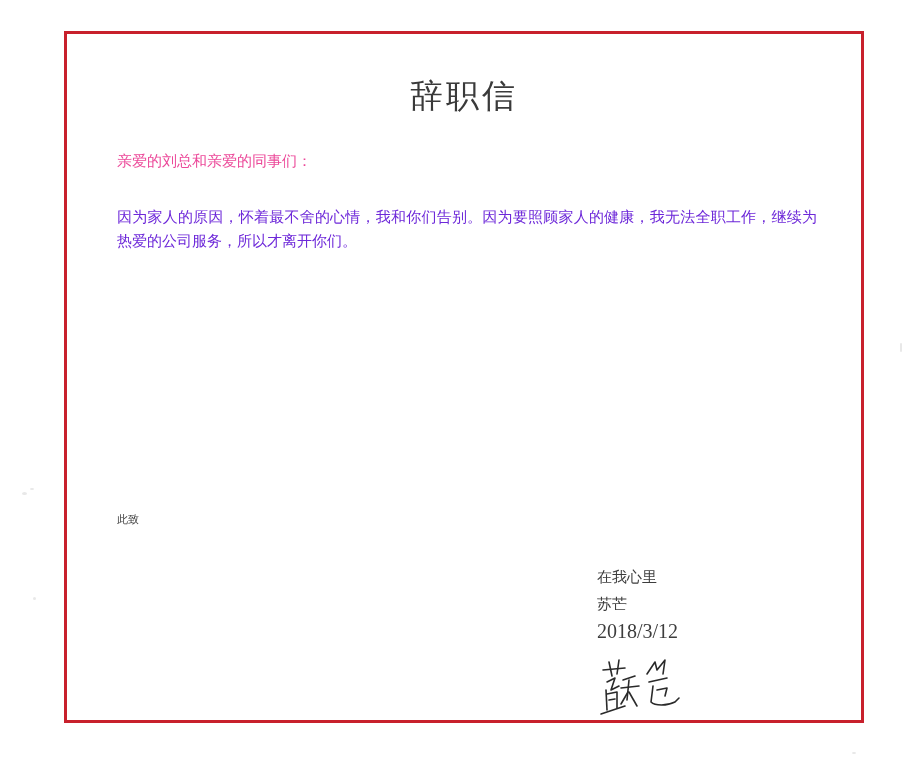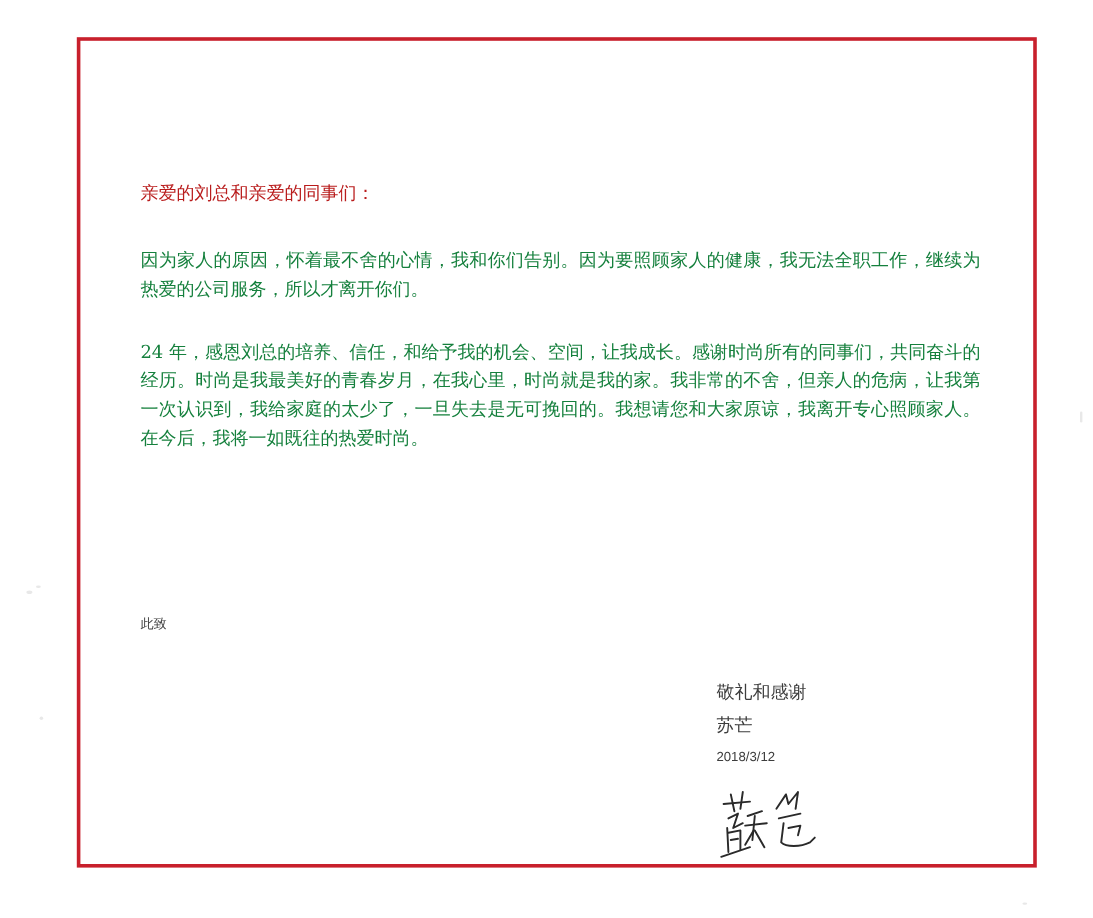--- a/index.html
+++ b/index.html
@@ -40,29 +40,29 @@
       font-size: 33px;
       letter-spacing: 3px;
       color: #3a3a3a;
       font-family: "DejaVu Sans", "Liberation Sans", sans-serif;
     }
     .salutation {
       position: absolute;
       left: 50px;
       top: 118px;
       font-size: 15px;
-      color: #b91c1c;
+      color: #ec4899;
     }
     .paragraph {
       position: absolute;
       left: 50px;
       width: 700px;
       font-size: 15px;
       line-height: 24px;
-      color: #15803d;
+      color: #6d28d9;
       text-align: justify;
     }
     .p1 { top: 171px; }
     .p2 { top: 247px; }
     .p3 { top: 372px; }
     .closing {
       position: absolute;
       left: 50px;
       top: 478px;
       font-size: 11px;
@@ -70,51 +70,51 @@
     }
     .sign-block {
       position: absolute;
       left: 530px;
       top: 530px;
       font-size: 15px;
       line-height: 27px;
       color: #3d3d3d;
     }
     .sign-date {
-      font-family: Liberation Sans, sans-serif;
-      font-size: 11px;
+      font-family: Liberation Serif, serif;
+      font-size: 20px;
     }
     .signature {
       position: absolute;
       left: 528px;
       top: 622px;
       width: 100px;
       height: 70px;
     }
   </style>
 </head>
 <body>
 
 <div class="scan-noise" style="left:22px;top:492px;width:5px;height:3px;"></div>
 <div class="scan-noise" style="left:30px;top:488px;width:4px;height:2px;"></div>
 <div class="scan-noise" style="left:33px;top:597px;width:3px;height:3px;"></div>
 <div class="scan-noise" style="left:900px;top:343px;width:2px;height:9px;border-radius:1px;"></div>
 <div class="scan-noise" style="left:852px;top:752px;width:4px;height:2px;"></div>
 
 <div class="letter-frame">
+  <div class="letter-title">辞职信</div>
 
   <div class="salutation">亲爱的刘总和亲爱的同事们：</div>
 
   <div class="paragraph p1">因为家人的原因，怀着最不舍的心情，我和你们告别。因为要照顾家人的健康，我无法全职工作，继续为热爱的公司服务，所以才离开你们。</div>
-  <div class="paragraph p2">24 年，感恩刘总的培养、信任，和给予我的机会、空间，让我成长。感谢时尚所有的同事们，共同奋斗的经历。时尚是我最美好的青春岁月，在我心里，时尚就是我的家。我非常的不舍，但亲人的危病，让我第一次认识到，我给家庭的太少了，一旦失去是无可挽回的。我想请您和大家原谅，我离开专心照顾家人。在今后，我将一如既往的热爱时尚。</div>
 
   <div class="closing">此致</div>
 
   <div class="sign-block">
-    <div>敬礼和感谢</div>
+    <div>在我心里</div>
     <div>苏芒</div>
     <div class="sign-date">2018/3/12</div>
   </div>
 
   <svg class="signature" viewBox="0 0 100 70">
     <g fill="none" stroke="#2a2a2a" stroke-width="1.6" stroke-linecap="round" stroke-linejoin="round">
 
       <path d="M8 14 L30 12"></path>
       <path d="M14 6 L17 20"></path>
       <path d="M24 4 L22 18"></path>

